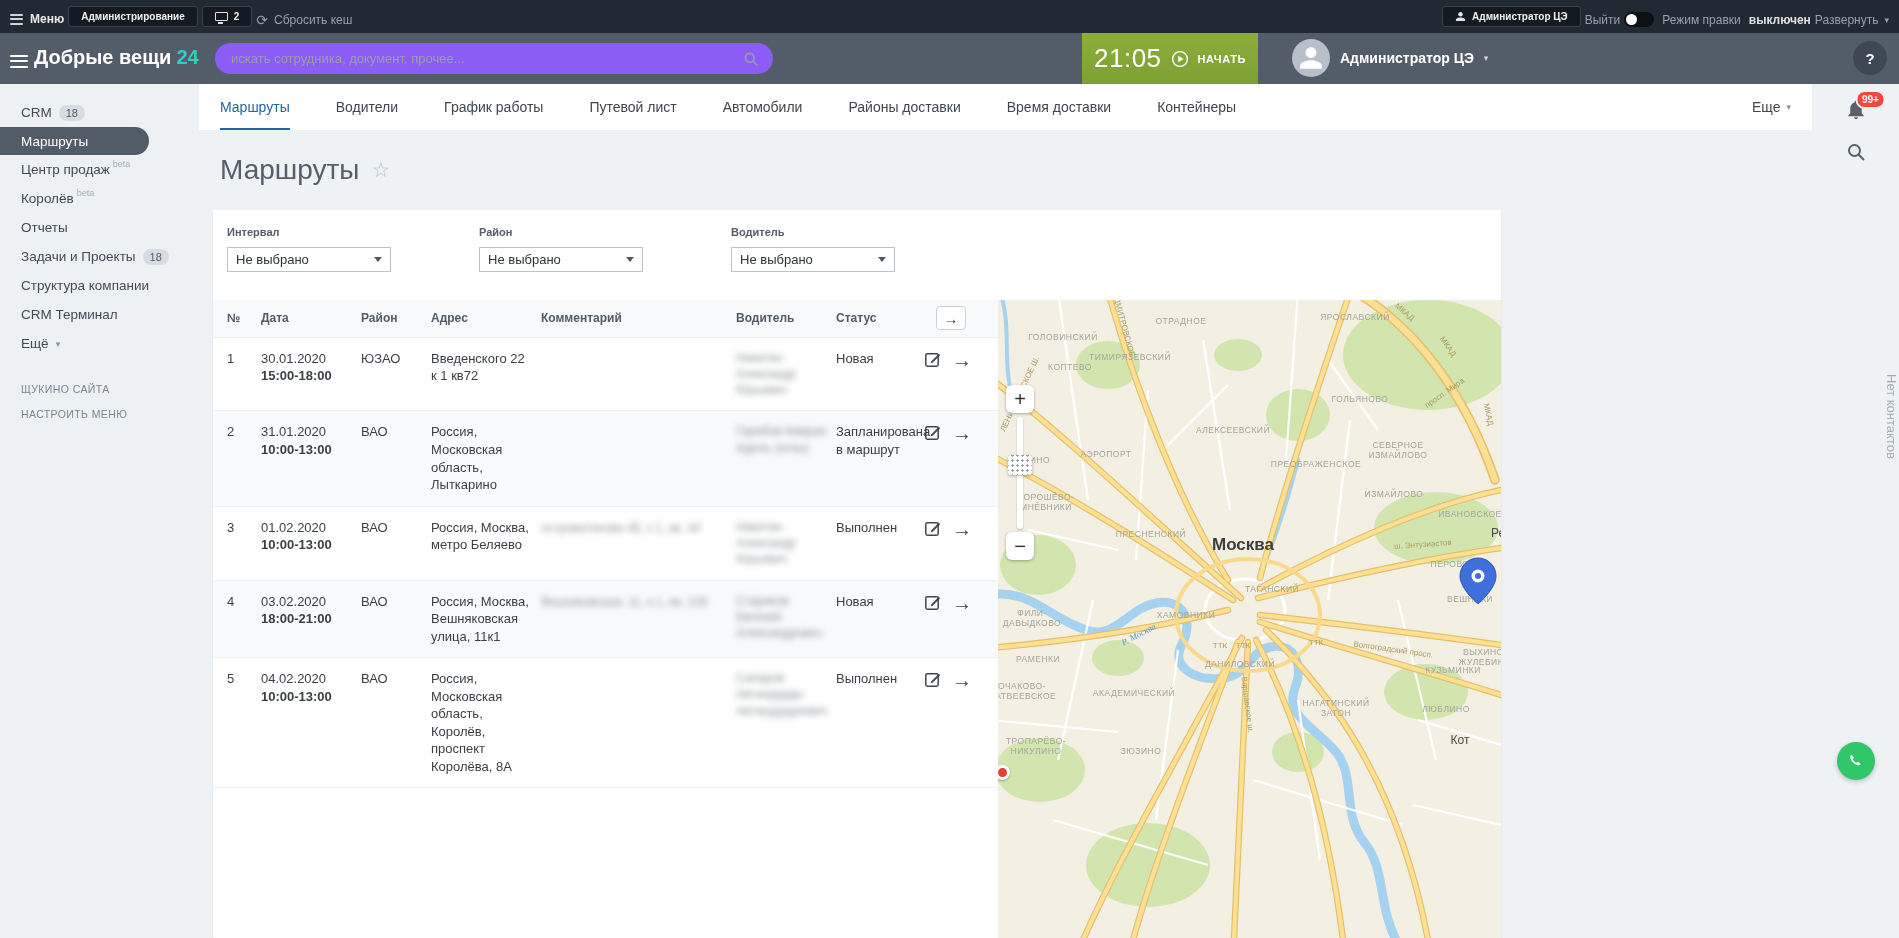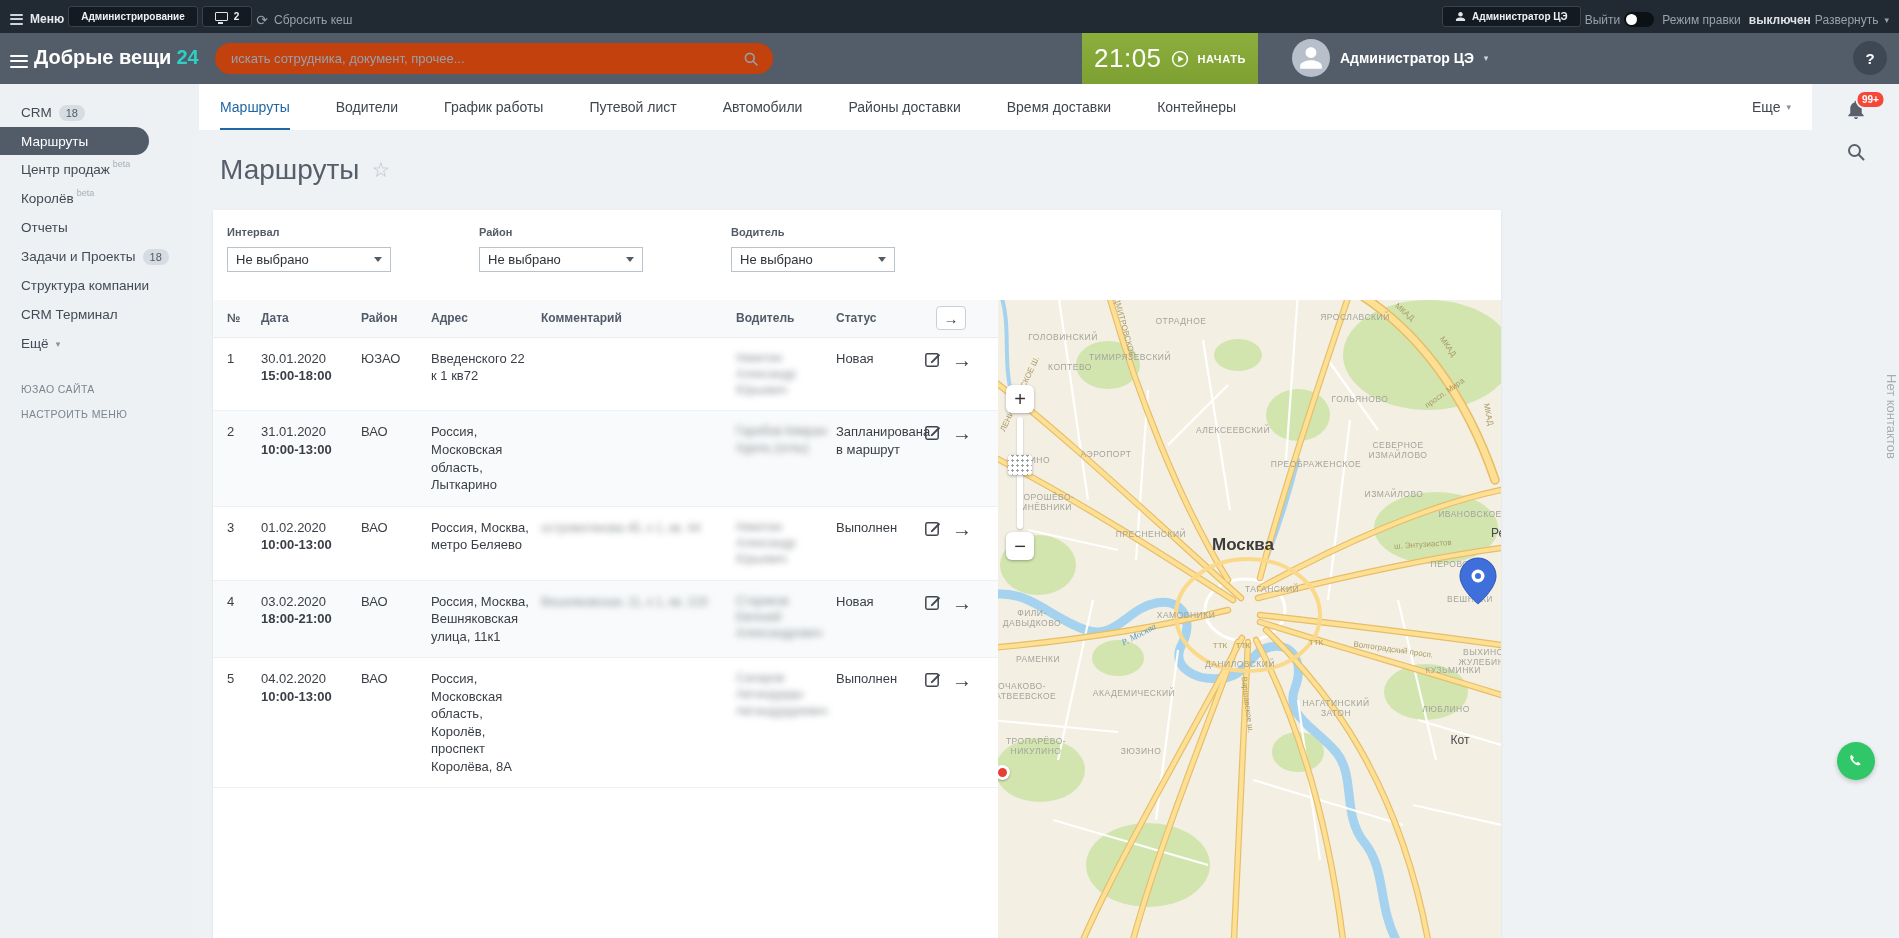--- a/index.html
+++ b/index.html
@@ -27,21 +27,21 @@
   .toggle{width:30px;height:15px;background:#0c1116;border-radius:8px;position:relative;display:inline-block;}
   .toggle i{position:absolute;left:2px;top:2px;width:11px;height:11px;background:#fff;border-radius:50%;}
   .tstate{color:#dfe3e7;font-weight:bold;}
   .chev{font-size:9px;color:#98a0a9;}
 
   
   .header{position:absolute;top:33px;left:0;right:0;height:51px;background:#535c69;z-index:30;}
   .header .burger.lg{position:absolute;left:10px;top:18px;cursor:pointer;}
   .logo{position:absolute;left:34px;top:13px;font-size:20px;font-weight:bold;color:#fff;cursor:pointer;white-space:nowrap;}
   .logo-24{color:#2fd0c4;margin-left:5px;}
-  .search{position:absolute;left:215px;top:10px;width:558px;height:31px;background:#c2410c;border-radius:16px;
+  .search{position:absolute;left:215px;top:10px;width:558px;height:31px;background:#8b5cf6;border-radius:16px;
           display:flex;align-items:center;padding:0 14px;}
   .search input{flex:1;background:transparent;border:none;outline:none;color:#e6e9ec;font-size:13px;
                 font-family:"Liberation Sans",sans-serif;}
   .search input::placeholder{color:#97a1ad;}
   .timer{position:absolute;left:1082px;top:0;width:176px;height:51px;cursor:pointer;
          background:linear-gradient(180deg,#8cae3d,#7da032);display:flex;align-items:center;justify-content:center;gap:9px;color:#fff;}
   .timer-time{font-size:26px;font-weight:300;letter-spacing:.5px;}
   .timer-start{font-size:11px;font-weight:bold;letter-spacing:.6px;}
   .huser{position:absolute;left:1292px;top:6px;display:flex;align-items:center;gap:10px;cursor:pointer;}
   .avatar{width:38px;height:38px;border-radius:50%;background:#b7c0ca;display:flex;align-items:center;justify-content:center;overflow:hidden;}
@@ -255,21 +255,21 @@
       </div>
       <div class="sb-item">
         <span class="sb-label">CRM Терминал</span>
       </div>
       <div class="sb-item">
         <span class="sb-label">Ещё</span>
         <span class="sb-chev">▾</span>
       </div>
     </nav>
   <div class="sb-footer">
-      <div class="sb-flink">ЮЗАО САЙТА</div>
+      <div class="sb-flink">ЩУКИНО САЙТА</div>
       <div class="sb-flink">НАСТРОИТЬ МЕНЮ</div>
     </div>
 </aside>
 
 <div class="dock">
   <div class="dock-bell">
     <svg width="23" height="23" viewBox="0 0 24 24">
         <path fill="#596069" d="M12 22c1.1 0 2-.9 2-2h-4c0 1.1.9 2 2 2zm6-6v-5c0-3.07-1.63-5.64-4.5-6.32V4c0-.83-.67-1.5-1.5-1.5S10.5 3.17 10.5 4v.68C7.64 5.36 6 7.92 6 11v5l-2 2v1h16v-1l-2-2z"></path>
       </svg>
     <span class="dock-badge">99+</span>

